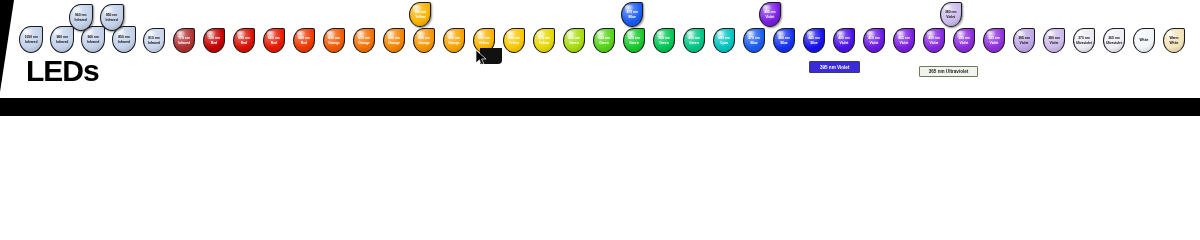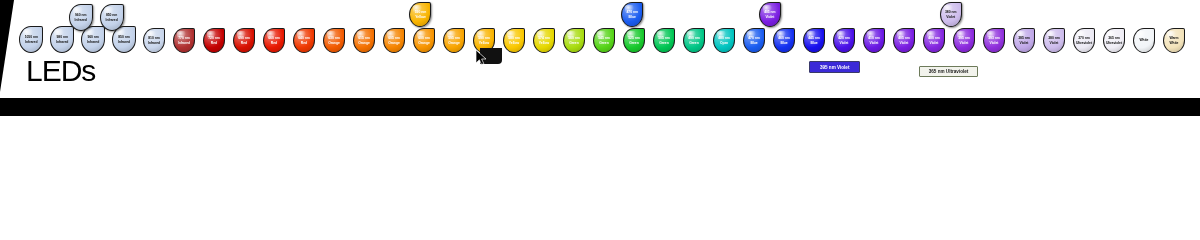--- a/index.html
+++ b/index.html
@@ -10,21 +10,21 @@
     position:relative;
   }
   #stage{position:absolute;left:0;top:0;width:1200px;height:116px;}
 
   
   .wedge{position:absolute;left:0;top:0;width:26px;height:92px;background:#000;
          clip-path:polygon(0 0,14px 0,0 92px);}
   .botbar{position:absolute;left:0;top:98px;width:1200px;height:18px;background:#000;}
   .botbar-line{position:absolute;left:0;top:96px;width:1200px;height:2px;background:#fff;}
 
-  .leds-title{position:absolute;left:26px;top:56px;font-size:30px;font-weight:normal;
+  .leds-title{position:absolute;left:26px;top:56px;font-size:30px;font-weight:bold;
               letter-spacing:-1px;color:#000;line-height:1;}
 
   
   .led{
     position:absolute;
     border:1.2px solid #1a1a1a;
     box-sizing:border-box;
     display:flex;align-items:center;justify-content:center;
     text-align:center;
     

